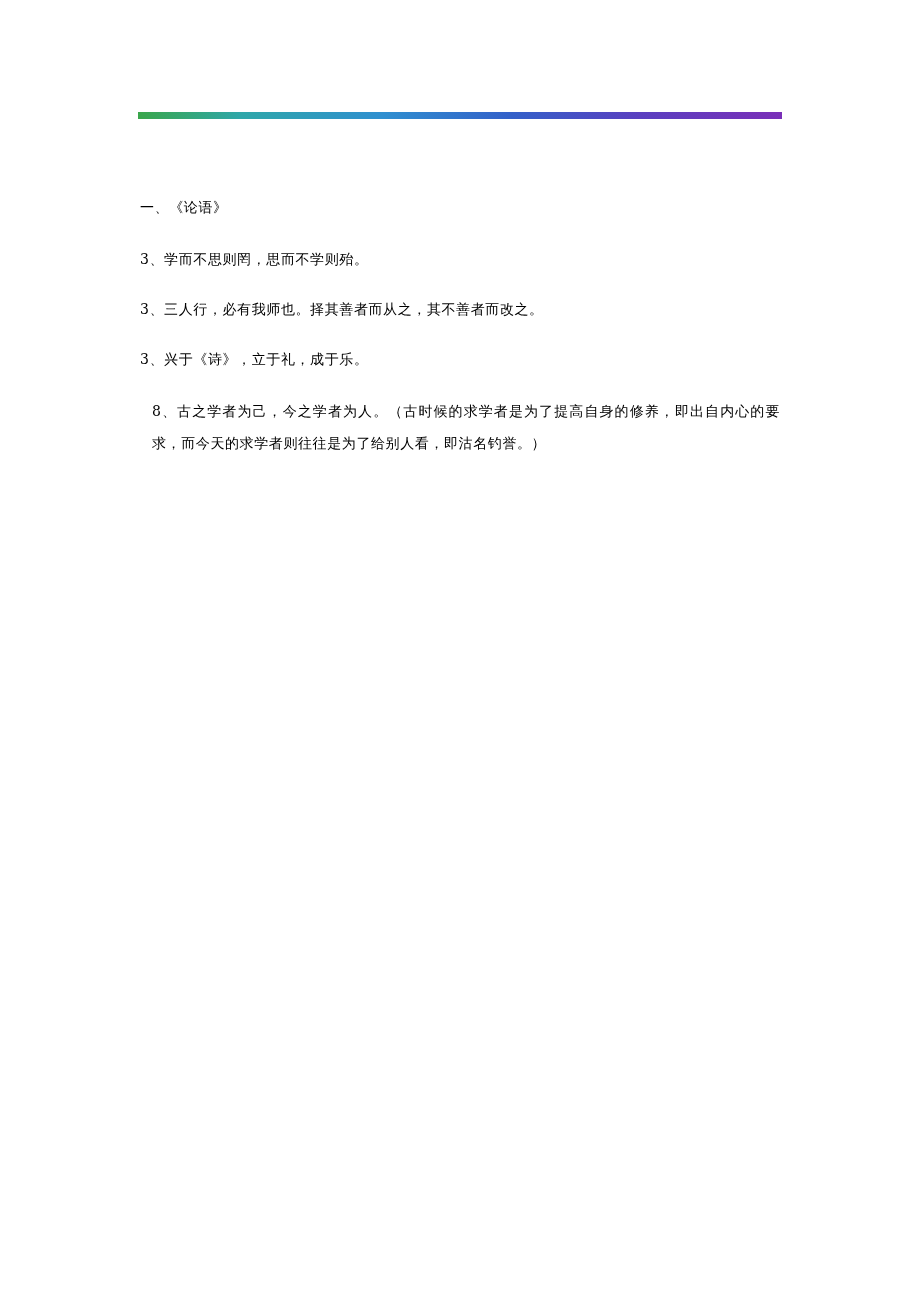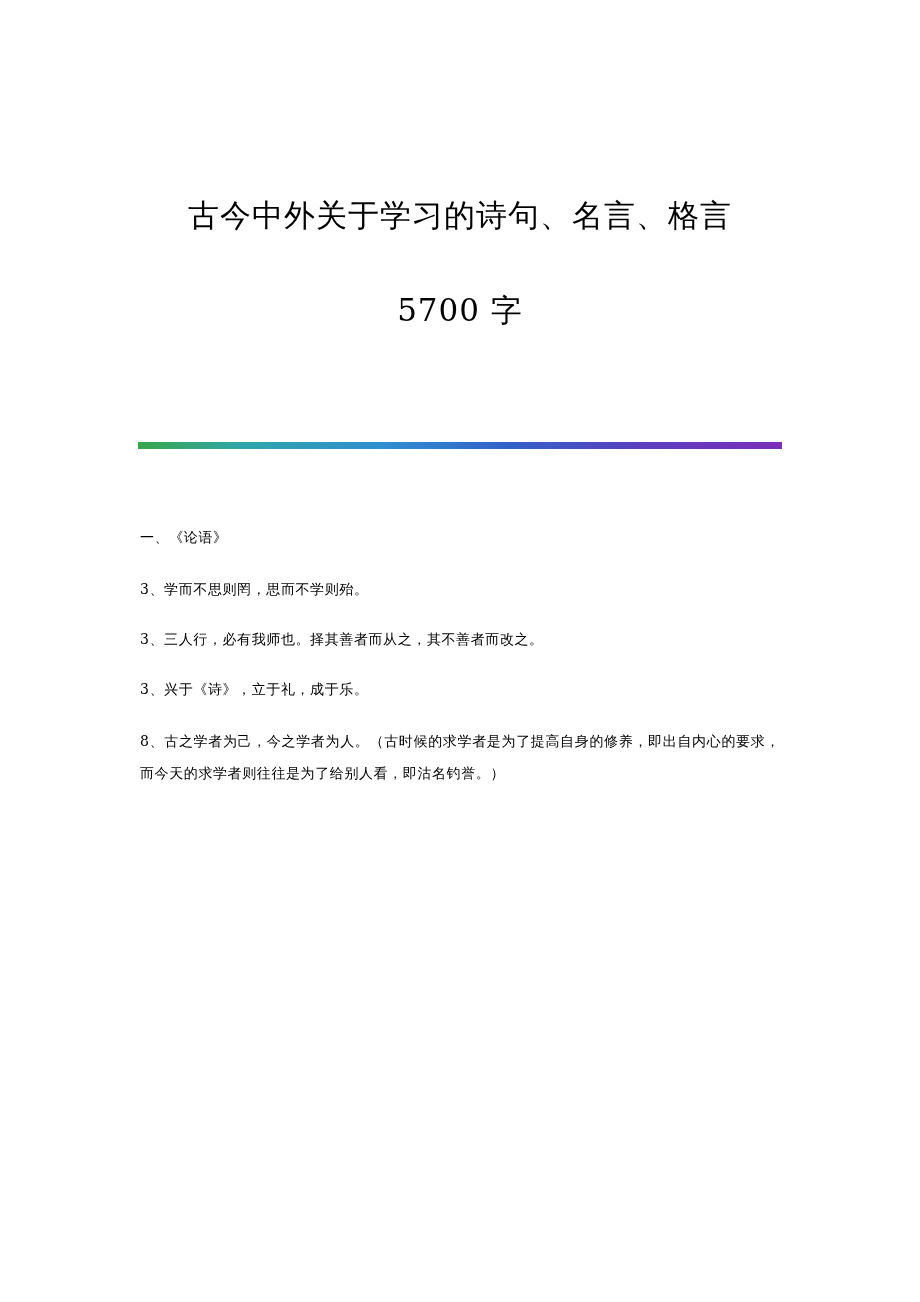--- a/index.html
+++ b/index.html
@@ -59,31 +59,28 @@
     margin: 0 0 22px 0;
     font-family: "DejaVu Serif", "Liberation Serif", serif;
     text-align: justify;
   }
   .para.section-head {
     margin-bottom: 24px;
   }
   .para.wrap {
     line-height: 2.3;
     margin-bottom: 0;
+    margin-left: 12px;
   }
 </style>
 </head>
 <body>
 
 <div class="page">
 
-  <div class="title-block">
-    <div class="title-line">古今中外关于学习的诗句、名言、格言</div>
-    <div class="title-line title-line-2">5700 字</div>
-  </div>
 
   <div class="divider-wrap">
     <div class="divider"></div>
   </div>
 
   <div class="body-block">
     <p class="para section-head">一、《论语》</p>
     <p class="para">3、学而不思则罔，思而不学则殆。</p>
     <p class="para">3、三人行，必有我师也。择其善者而从之，其不善者而改之。</p>
     <p class="para">3、兴于《诗》，立于礼，成于乐。</p>

